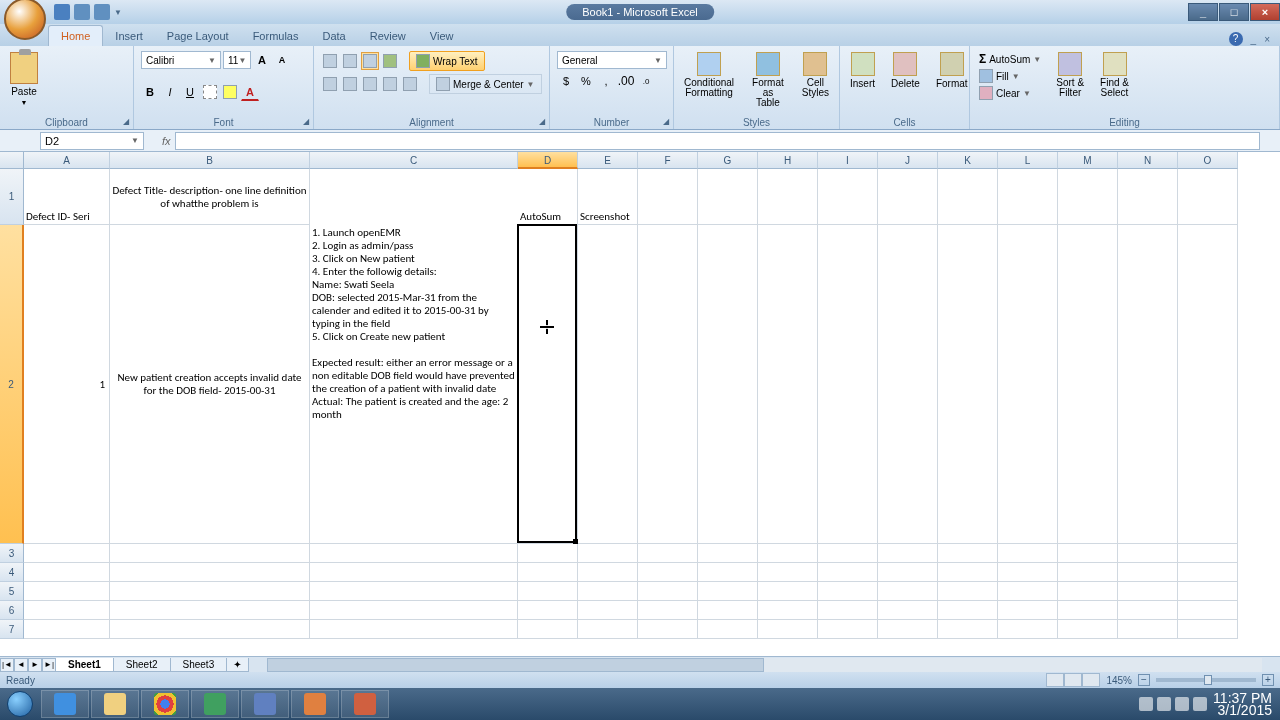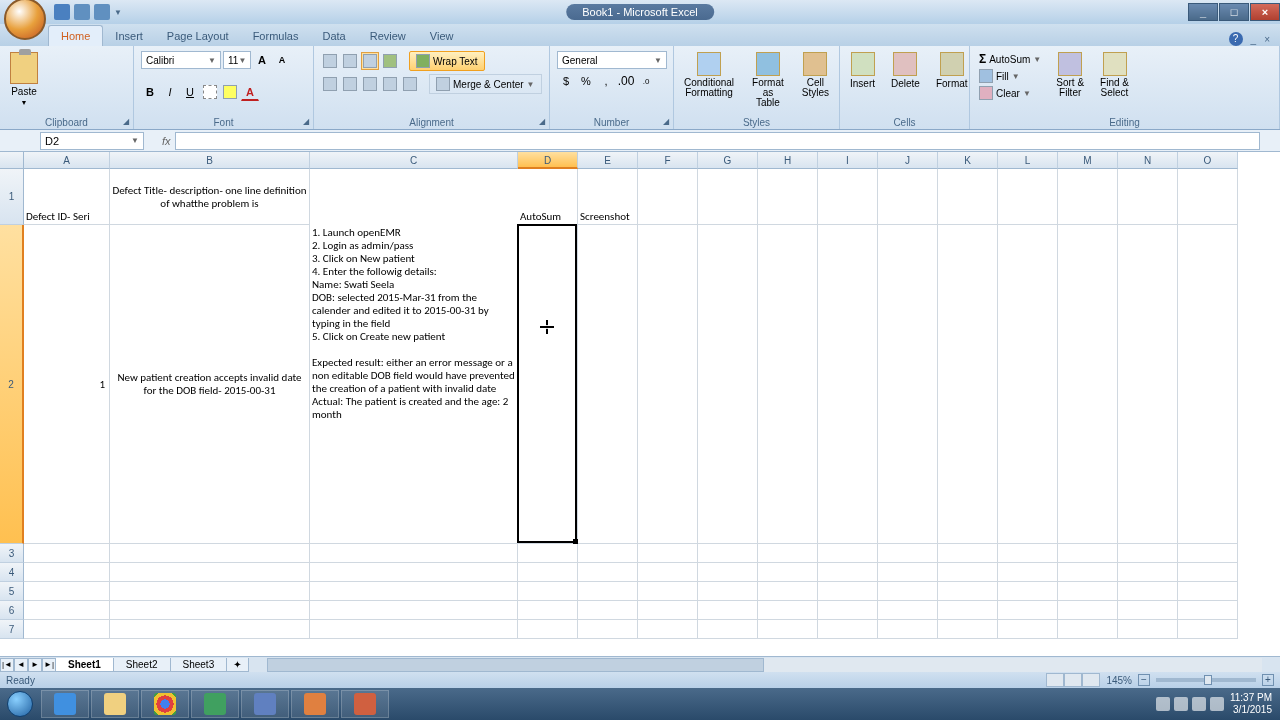--- a/index.html
+++ b/index.html
@@ -91,21 +91,21 @@
 .view-btn { width: 18px; height: 14px; background: #e0e8f0; border: 1px solid #a0b8d0; }
 .zoom-slider { width: 100px; height: 4px; background: #a0b8d0; position: relative; }
 .zoom-thumb { position: absolute; left: 48px; top: -3px; width: 8px; height: 10px; background: #e0e8f0; border: 1px solid #7090b0; }
 
 
 .taskbar { position: absolute; bottom: 0; left: 0; right: 0; height: 32px; background: linear-gradient(to bottom, #4a6a8a, #2a4a6a); display: flex; align-items: center; }
 .start-btn { width: 40px; height: 32px; display: flex; align-items: center; justify-content: center; }
 .start-orb { width: 26px; height: 26px; border-radius: 50%; background: radial-gradient(circle at 35% 30%, #8ad0ff, #2060a0); border: 1px solid #104070; }
 .task-item { width: 48px; height: 28px; margin: 0 1px; background: rgba(255,255,255,0.1); border: 1px solid rgba(255,255,255,0.2); display: flex; align-items: center; justify-content: center; }
 .task-icon { width: 22px; height: 22px; border-radius: 3px; }
-.tray { margin-left: auto; display: flex; align-items: center; gap: 6px; padding-right: 8px; color: #fff; font-size: 10px; }
+.tray { margin-left: auto; display: flex; align-items: center; gap: 6px; padding-right: 8px; color: #fff; font-size: 14px; }
 .tray-icons { display: flex; gap: 4px; }
 .tray-icon { width: 14px; height: 14px; background: rgba(255,255,255,0.6); border-radius: 2px; }
 .clock { text-align: right; line-height: 12px; }
 
 .dialog-launcher { position: absolute; bottom: 2px; right: 2px; width: 10px; height: 10px; font-size: 8px; color: #4a6a8a; text-align: center; }
 </style>
 </head>
 <body>
 
 <div class="titlebar">

